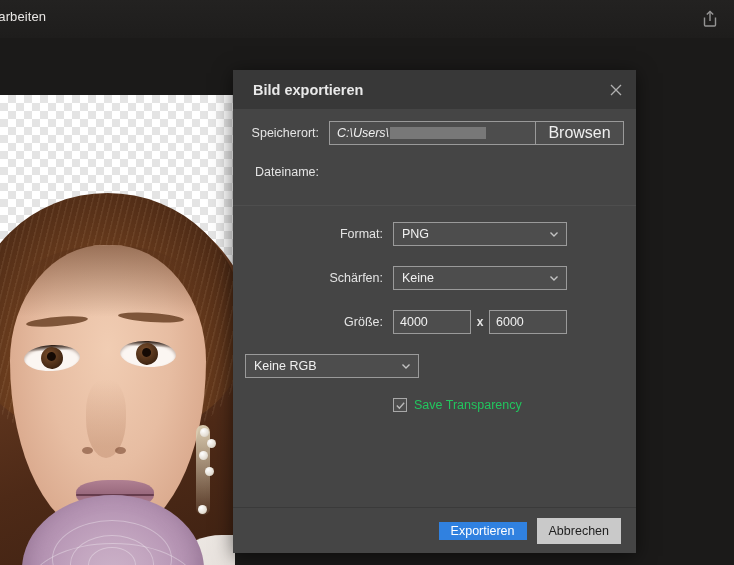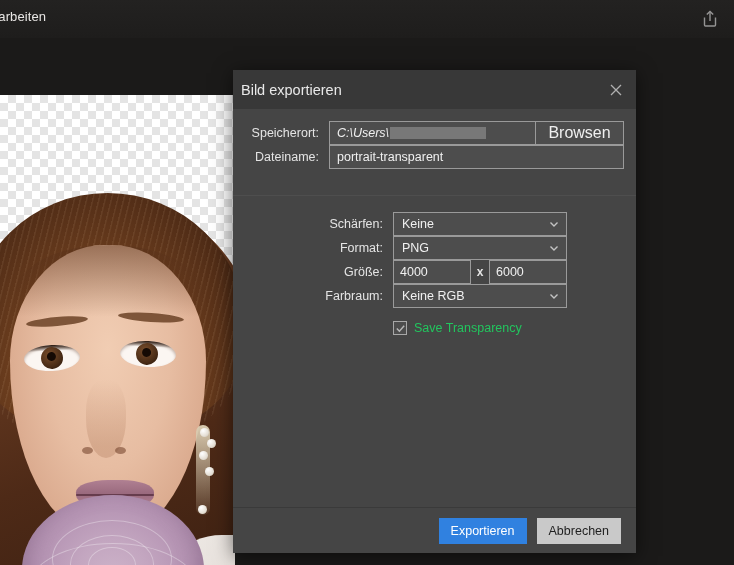--- a/index.html
+++ b/index.html
@@ -126,31 +126,31 @@
   
   .dialog {
     position: absolute; left: 233px; top: 70px; width: 403px; height: 483px;
     background: #454545;
     box-shadow: 0 3px 18px rgba(0,0,0,.55);
   }
   .dlg-titlebar {
     position: relative; height: 39px; background: #383838;
     display: flex; align-items: center;
   }
-  .dlg-title { margin-left: 8px; color: #e9e9e9; font-size: 14.5px; }
+  .dlg-title { margin-left: 20px; color: #e9e9e9; font-size: 14.5px; font-weight: bold; }
   .dlg-close {
     position: absolute; right: 8px; top: 8px; width: 24px; height: 24px;
     display: flex; align-items: center; justify-content: center;
     color: #cfcfcf; opacity: .8; cursor: pointer;
   }
 
   .dlg-section-top { padding: 12px 12px 14px 12px; }
   .divider { height: 1px; background: #3a3a3a; border-bottom: 1px solid #4e4e4e; }
 
-  .row { display: flex; align-items: center; margin-bottom: 0; }
+  .row { display: flex; align-items: center; margin-bottom: 20px; }
   .row:last-child { margin-bottom: 12px; }
   .lbl {
     color: #e4e4e4; font-size: 12.5px; text-align: right; white-space: nowrap;
     padding-right: 10px;
   }
   .lbl-top { width: 84px; }
 
   .field {
     flex: 1; height: 24px; background: #4d4d4d; border: 1px solid #9a9a9a;
     display: flex; align-items: center; color: #f0f0f0; font-size: 12.5px;
@@ -194,21 +194,21 @@
   }
   .chk-label { color: #22c55e; font-size: 12.5px; }
 
   .dlg-footer {
     position: absolute; left: 0; bottom: 0; width: 100%; height: 46px;
     border-top: 1px solid #3a3a3a;
     display: flex; align-items: center; justify-content: flex-end;
     padding-right: 15px; gap: 10px;
   }
   .btn-primary {
-    min-width: 78px; height: 26px; background: #3081e0; color: #ffffff;
+    min-width: 78px; height: 18px; background: #3081e0; color: #ffffff;
     font-size: 12.5px; display: flex; align-items: center; justify-content: center;
     padding: 0 12px; cursor: pointer; border: none;
   }
   .btn-secondary {
     min-width: 78px; height: 26px; background: #c9c9c9; color: #1f1f1f;
     font-size: 12.5px; display: flex; align-items: center; justify-content: center;
     padding: 0 12px; cursor: pointer; border: none;
   }
 </style>
 </head>
@@ -286,62 +286,60 @@
         <div class="field-split">
           <div class="path">
             <span>C:\Users\</span>
               <span class="redaction"></span>
           </div>
           <div class="browse-btn">Browsen</div>
         </div>
       </div>
       <div class="row">
         <div class="lbl lbl-top">Dateiname:</div>
-        <div class="field" placeholder="Dateiname eingeben">portrait-transparent</div>
       </div>
     </div>
 
     <div class="divider"></div>
 
     <div class="dlg-section-mid">
+
+      <div class="row">
+        <div class="lbl lbl-mid">Format:</div>
+        <div class="select">
+          <span class="sel-val">PNG</span>
+          <span class="chev">
+            <svg viewBox="0 0 12 12" width="12" height="12" fill="none" stroke="#d8d8d8" stroke-width="1.4">
+                <path d="M2.5 4.5 L6 8 L9.5 4.5"></path>
+              </svg>
+          </span>
+        </div>
+      </div>
 
       <div class="row">
         <div class="lbl lbl-mid">Schärfen:</div>
         <div class="select">
           <span class="sel-val">Keine</span>
           <span class="chev">
             <svg viewBox="0 0 12 12" width="12" height="12" fill="none" stroke="#d8d8d8" stroke-width="1.4">
                 <path d="M2.5 4.5 L6 8 L9.5 4.5"></path>
               </svg>
           </span>
         </div>
       </div>
 
-      <div class="row">
-        <div class="lbl lbl-mid">Format:</div>
-        <div class="select">
-          <span class="sel-val">PNG</span>
-          <span class="chev">
-            <svg viewBox="0 0 12 12" width="12" height="12" fill="none" stroke="#d8d8d8" stroke-width="1.4">
-                <path d="M2.5 4.5 L6 8 L9.5 4.5"></path>
-              </svg>
-          </span>
-        </div>
-      </div>
-
 
       <div class="row">
         <div class="lbl lbl-mid">Größe:</div>
         <div class="num">4000</div>
         <div class="times">x</div>
         <div class="num">6000</div>
       </div>
 
       <div class="row">
-        <div class="lbl lbl-mid">Farbraum:</div>
         <div class="select">
           <span class="sel-val">Keine RGB</span>
           <span class="chev">
             <svg viewBox="0 0 12 12" width="12" height="12" fill="none" stroke="#d8d8d8" stroke-width="1.4">
                 <path d="M2.5 4.5 L6 8 L9.5 4.5"></path>
               </svg>
           </span>
         </div>
       </div>
 

